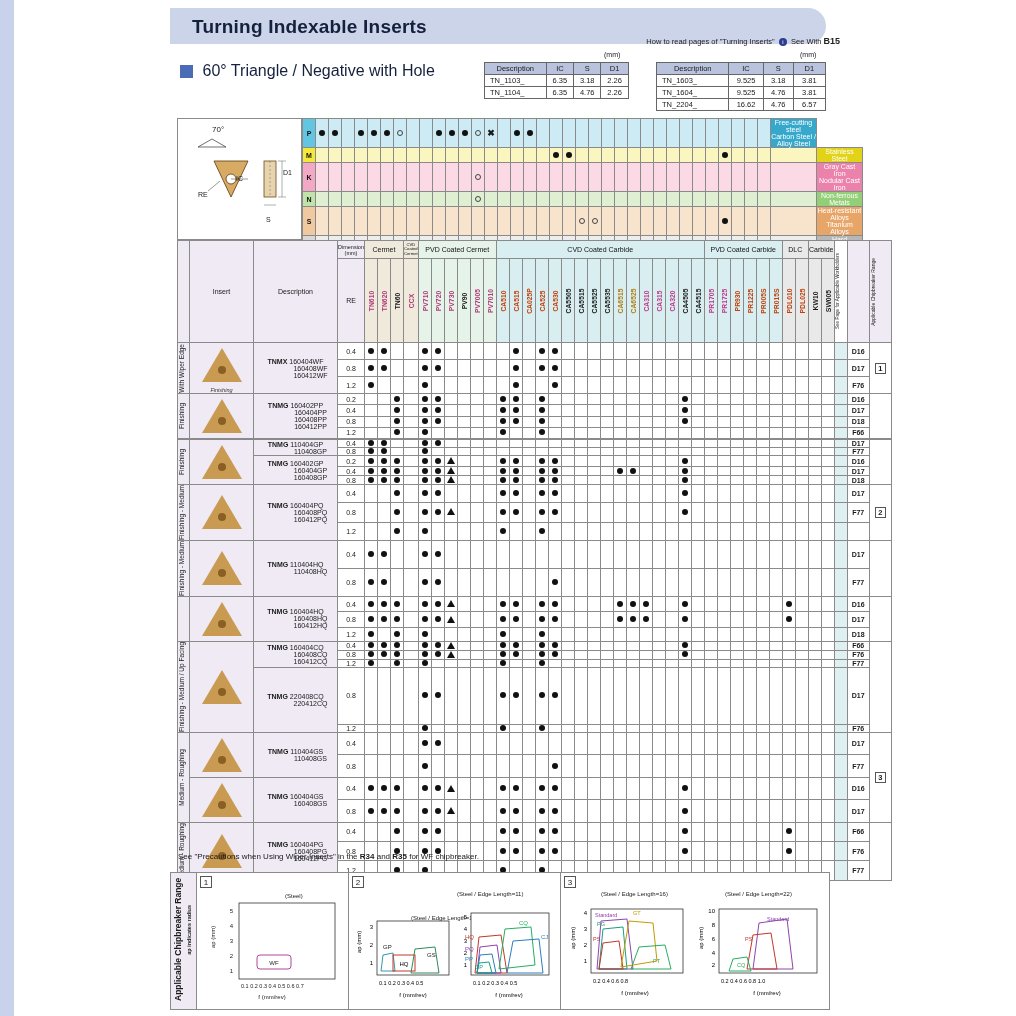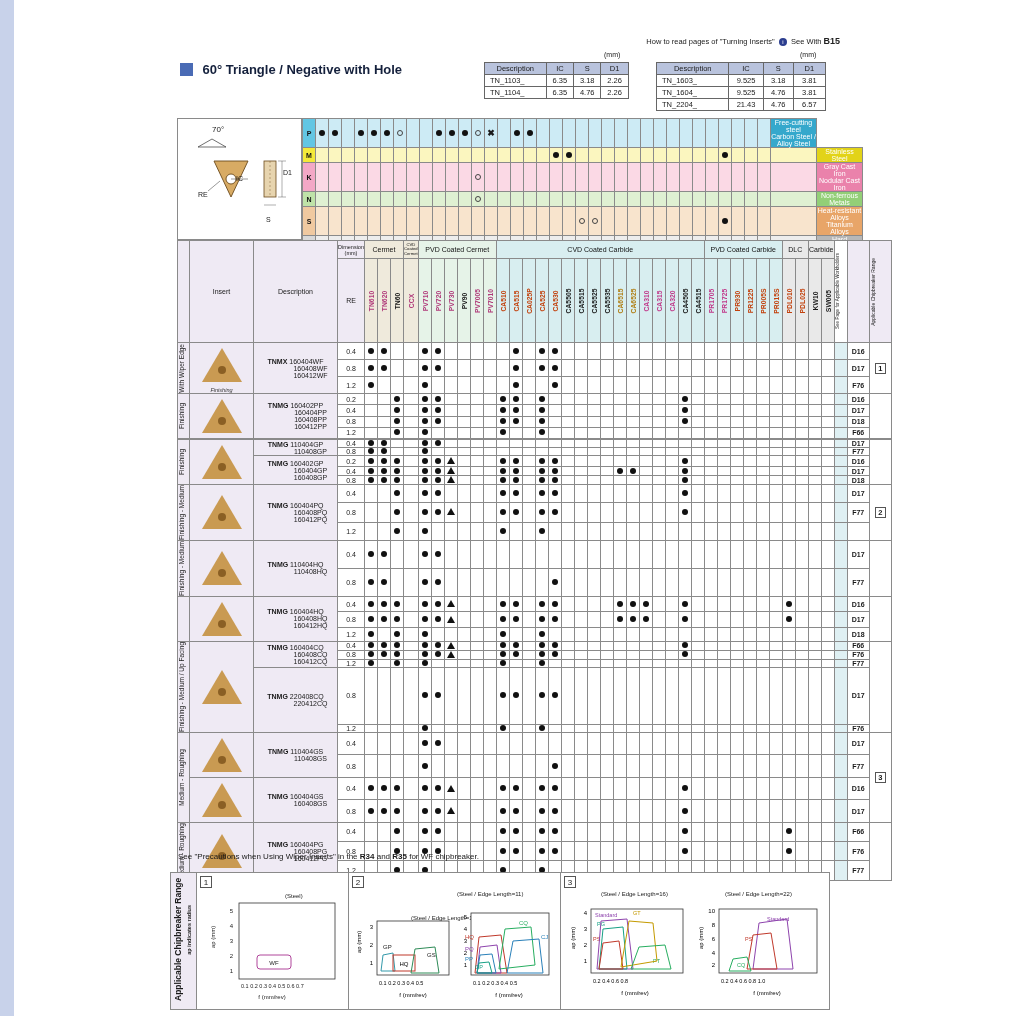--- a/index.html
+++ b/index.html
@@ -34,21 +34,21 @@
   }
   .howto .pg { font-weight:bold; font-size:9px; }
   .circ-icon {
     display:inline-block; width:8px;height:8px;border-radius:50%;
     background:#2c3e8f; color:#fff; font-size:6px; line-height:8px; text-align:center;
     vertical-align:middle; margin:0 2px;
   }
 
   .subtitle-row { position:absolute; left:180px; top:62px; }
   .sq { display:inline-block; width:13px;height:13px;background:#4a6bb5; vertical-align:-2px; margin-right:7px;}
-  .subtitle { display:inline-block; font-size:13px; font-weight:bold; color:#14203c; }
+  .subtitle { display:inline-block; font-size:16px; font-weight:normal; color:#14203c; }
 
   
   .dimtbl { position:absolute; border-collapse:collapse; font-size:7.5px; }
   .dimtbl td, .dimtbl th { border:1px solid #666; padding:1px 3px; text-align:center; height:12px; }
   .dimtbl th { background:#b9c3dd; font-weight:normal; }
   .dimtbl td.desc { text-align:left; padding-left:5px; }
   .mm-label { position:absolute; font-size:7px; }
   table.g { border-collapse:collapse; }
   table.g td, table.g th { border:1px solid #8a8a8a; padding:0; font-size:7px; text-align:center; vertical-align:middle; }
 
@@ -141,20 +141,23 @@
   .chart-num { position:absolute; left:3px; top:3px; width:12px;height:12px;border:1px solid #555;background:#fff;font-size:8px;line-height:11px;text-align:center;}
   .cap { position:absolute; font-size:6px; color:#222; }
   svg { display:block; }
 </style>
 </head>
 <body>
 
 <div class="page">
   <div class="edge-bar"></div>
 
+  <div class="header-band">
+    <div class="title">Turning Indexable Inserts</div>
+  </div>
 
   <div class="howto">
     <span>How to read pages of "Turning Inserts"</span>
     <span class="circ-icon">i</span>
     <span>See With</span>
     <span class="pg">B15</span>
   </div>
 
   <div class="subtitle-row">
     <span class="sq"></span>
@@ -202,21 +205,21 @@
       <td>3.81</td>
     </tr>
     <tr>
       <td class="desc">TN_1604_</td>
       <td>9.525</td>
       <td>4.76</td>
       <td>3.81</td>
     </tr>
     <tr>
       <td class="desc">TN_2204_</td>
-      <td>21.43</td>
+      <td>16.62</td>
       <td>4.76</td>
       <td>6.57</td>
     </tr>
   </tbody>
     </table>
 
   <div style="position:absolute;left:177px;top:118px;width:125px;height:122px;border:1px solid #8a8a8a;background:#fff;">
     <div style="position:absolute;left:34px;top:6px;font-size:8px;">70°</div>
     <svg width="123" height="108" style="position:absolute;left:0;top:12px;">
       <polygon points="20,16 34,8 48,16" fill="none" stroke="#333" stroke-width="0.7"></polygon>

